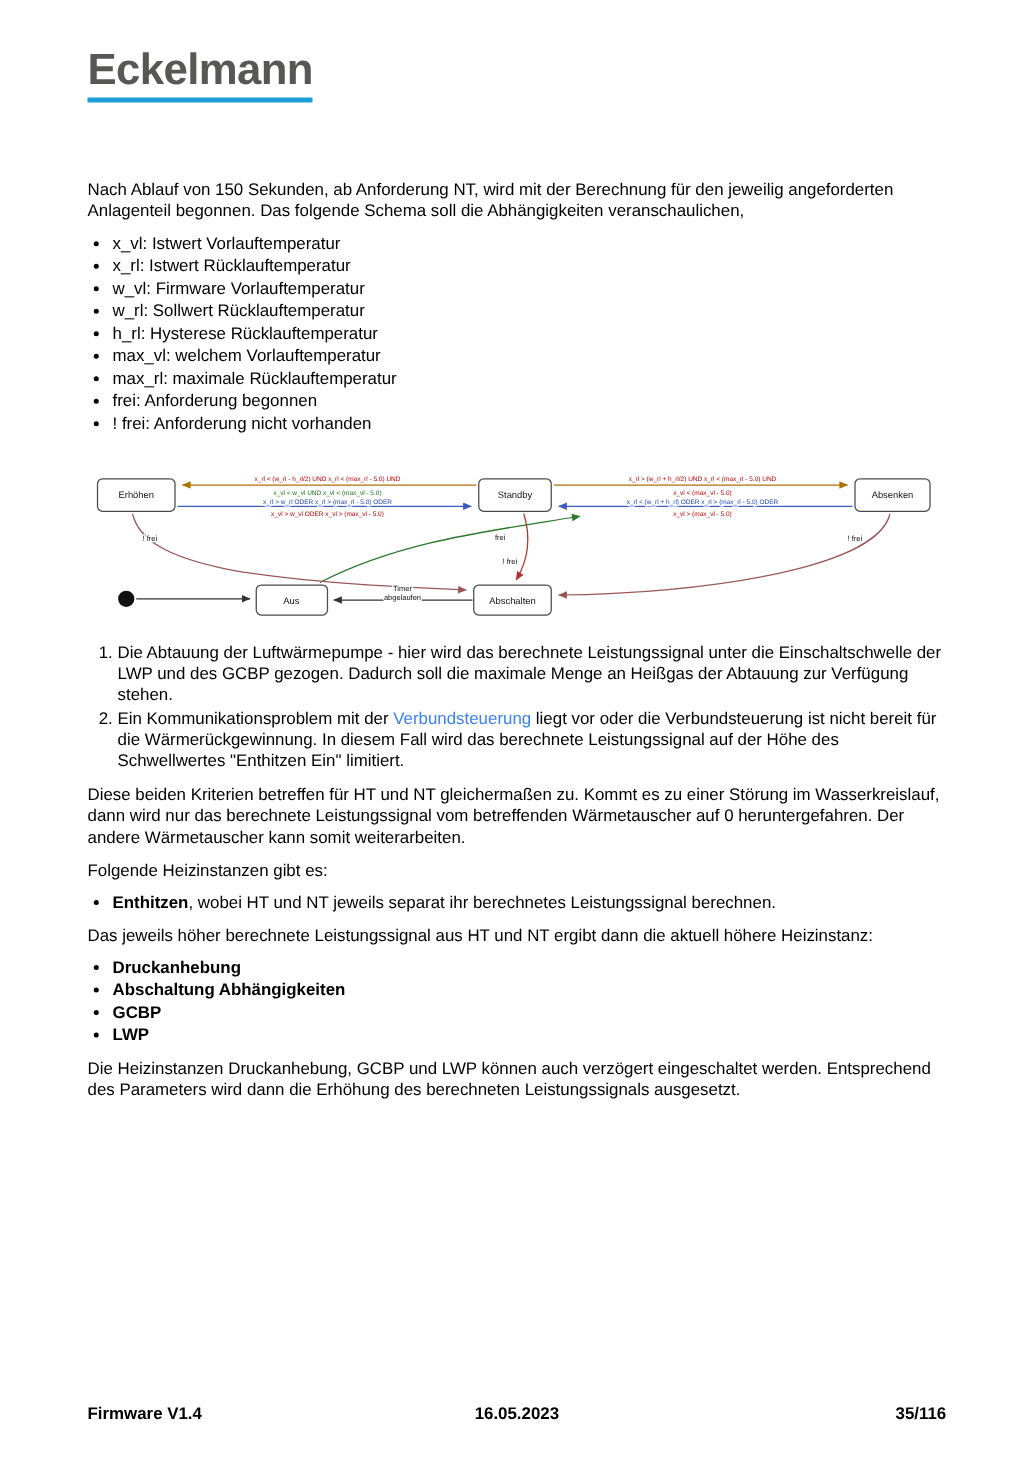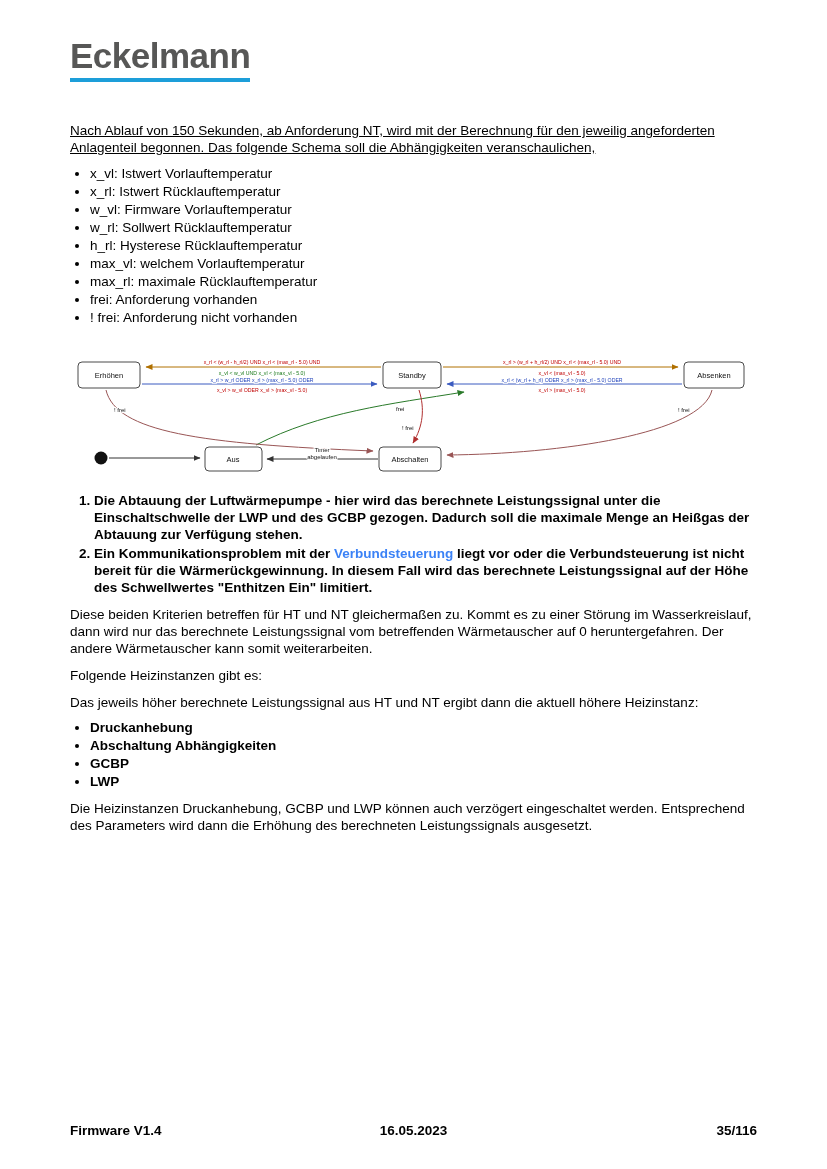--- a/index.html
+++ b/index.html
@@ -12,36 +12,36 @@
   .page { position: relative; width: 827px; height: 1169px; overflow: hidden; background: #fff; }
   .content { padding: 38px 70px 0 70px; font-size: 13.5px; line-height: 17px; }
 
   .logo {
     display: inline-block;
     font-size: 35px; font-weight: 700; color: #575756;
     letter-spacing: -0.5px; line-height: 1;
     padding-bottom: 5px; border-bottom: 4px solid #1d9ed9;
   }
 
-  .intro { margin-top: 40px; text-decoration: underline; }
+  .intro { margin-top: 61px; }
   p.para { margin-top: 10px; }
 
   ul.legend-list { margin: 9px 0 0 6px; padding-left: 14px; }
   ul.legend-list li { margin-top: 1px; }
 
   .diagram-wrap { margin-top: 28px; }
   .diagram-svg { display: block; }
   .diagram-svg text { font-family: "Liberation Sans", sans-serif; }
   .state-label { font-size: 7.5px; text-anchor: middle; fill: #111; }
   .cond { font-size: 5.2px; text-anchor: middle; }
   .small-label { font-size: 6px; fill: #111; }
   .halo { paint-order: stroke; stroke: #ffffff; stroke-width: 2px; }
   .edge { fill: none; stroke-width: 1; }
 
-  ol.num-list { margin: 8px 0 0 0; padding-left: 24px; font-weight: bold; }
+  ol.num-list { margin: 8px 0 0 0; padding-left: 24px; }
   ol.num-list li { margin-top: 2px; }
 
   ul.single-list, ul.bold-list { margin: 8px 0 0 6px; padding-left: 14px; }
   ul.bold-list li { font-weight: 700; margin-top: 1px; }
 
   .bold { font-weight: 700; }
   a.link { color: #3b82f6; text-decoration: none; cursor: pointer; }
 
   .footer {
     position: absolute; left: 70px; right: 70px; bottom: 31px;
@@ -62,21 +62,21 @@
     <p class="intro">Nach Ablauf von 150 Sekunden, ab Anforderung NT, wird mit der Berechnung für den jeweilig angeforderten Anlagenteil begonnen. Das folgende Schema soll die Abhängigkeiten veranschaulichen,</p>
 
     <ul class="legend-list">
       <li>x_vl: Istwert Vorlauftemperatur</li>
       <li>x_rl: Istwert Rücklauftemperatur</li>
       <li>w_vl: Firmware Vorlauftemperatur</li>
       <li>w_rl: Sollwert Rücklauftemperatur</li>
       <li>h_rl: Hysterese Rücklauftemperatur</li>
       <li>max_vl: welchem Vorlauftemperatur</li>
       <li>max_rl: maximale Rücklauftemperatur</li>
-      <li>frei: Anforderung vorhanden</li>
+      <li>frei: Anforderung begonnen</li>
       <li>! frei: Anforderung nicht vorhanden</li>
     </ul>
 
     <div class="diagram-wrap">
       <svg class="diagram-svg" width="690" height="130" viewBox="0 0 690 130">
         <defs>
           <marker id="mOrange" markerWidth="8" markerHeight="8" refX="6.5" refY="3" orient="auto">
               <path d="M0,0 L7,3 L0,6 Z" fill="#b07000"></path>
             </marker>
           <marker id="mBlue" markerWidth="8" markerHeight="8" refX="6.5" refY="3" orient="auto">
@@ -147,20 +147,23 @@
 
     <ol class="num-list">
       <li>Die Abtauung der Luftwärmepumpe - hier wird das berechnete Leistungssignal unter die Einschaltschwelle der LWP und des GCBP gezogen. Dadurch soll die maximale Menge an Heißgas der Abtauung zur Verfügung stehen.</li>
       <li><span>Ein Kommunikationsproblem mit der </span><a class="link">Verbundsteuerung</a><span> liegt vor oder die Verbundsteuerung ist nicht bereit für die Wärmerückgewinnung. In diesem Fall wird das berechnete Leistungssignal auf der Höhe des Schwellwertes "Enthitzen Ein" limitiert.</span></li>
     </ol>
 
     <p class="para">Diese beiden Kriterien betreffen für HT und NT gleichermaßen zu. Kommt es zu einer Störung im Wasserkreislauf, dann wird nur das berechnete Leistungssignal vom betreffenden Wärmetauscher auf 0 heruntergefahren. Der andere Wärmetauscher kann somit weiterarbeiten.</p>
 
     <p class="para">Folgende Heizinstanzen gibt es:</p>
 
+    <ul class="single-list">
+      <li><span class="bold">Enthitzen</span><span>, wobei HT und NT jeweils separat ihr berechnetes Leistungssignal berechnen.</span></li>
+    </ul>
 
     <p class="para">Das jeweils höher berechnete Leistungssignal aus HT und NT ergibt dann die aktuell höhere Heizinstanz:</p>
 
     <ul class="bold-list">
       <li>Druckanhebung</li>
       <li>Abschaltung Abhängigkeiten</li>
       <li>GCBP</li>
       <li>LWP</li>
     </ul>
 

